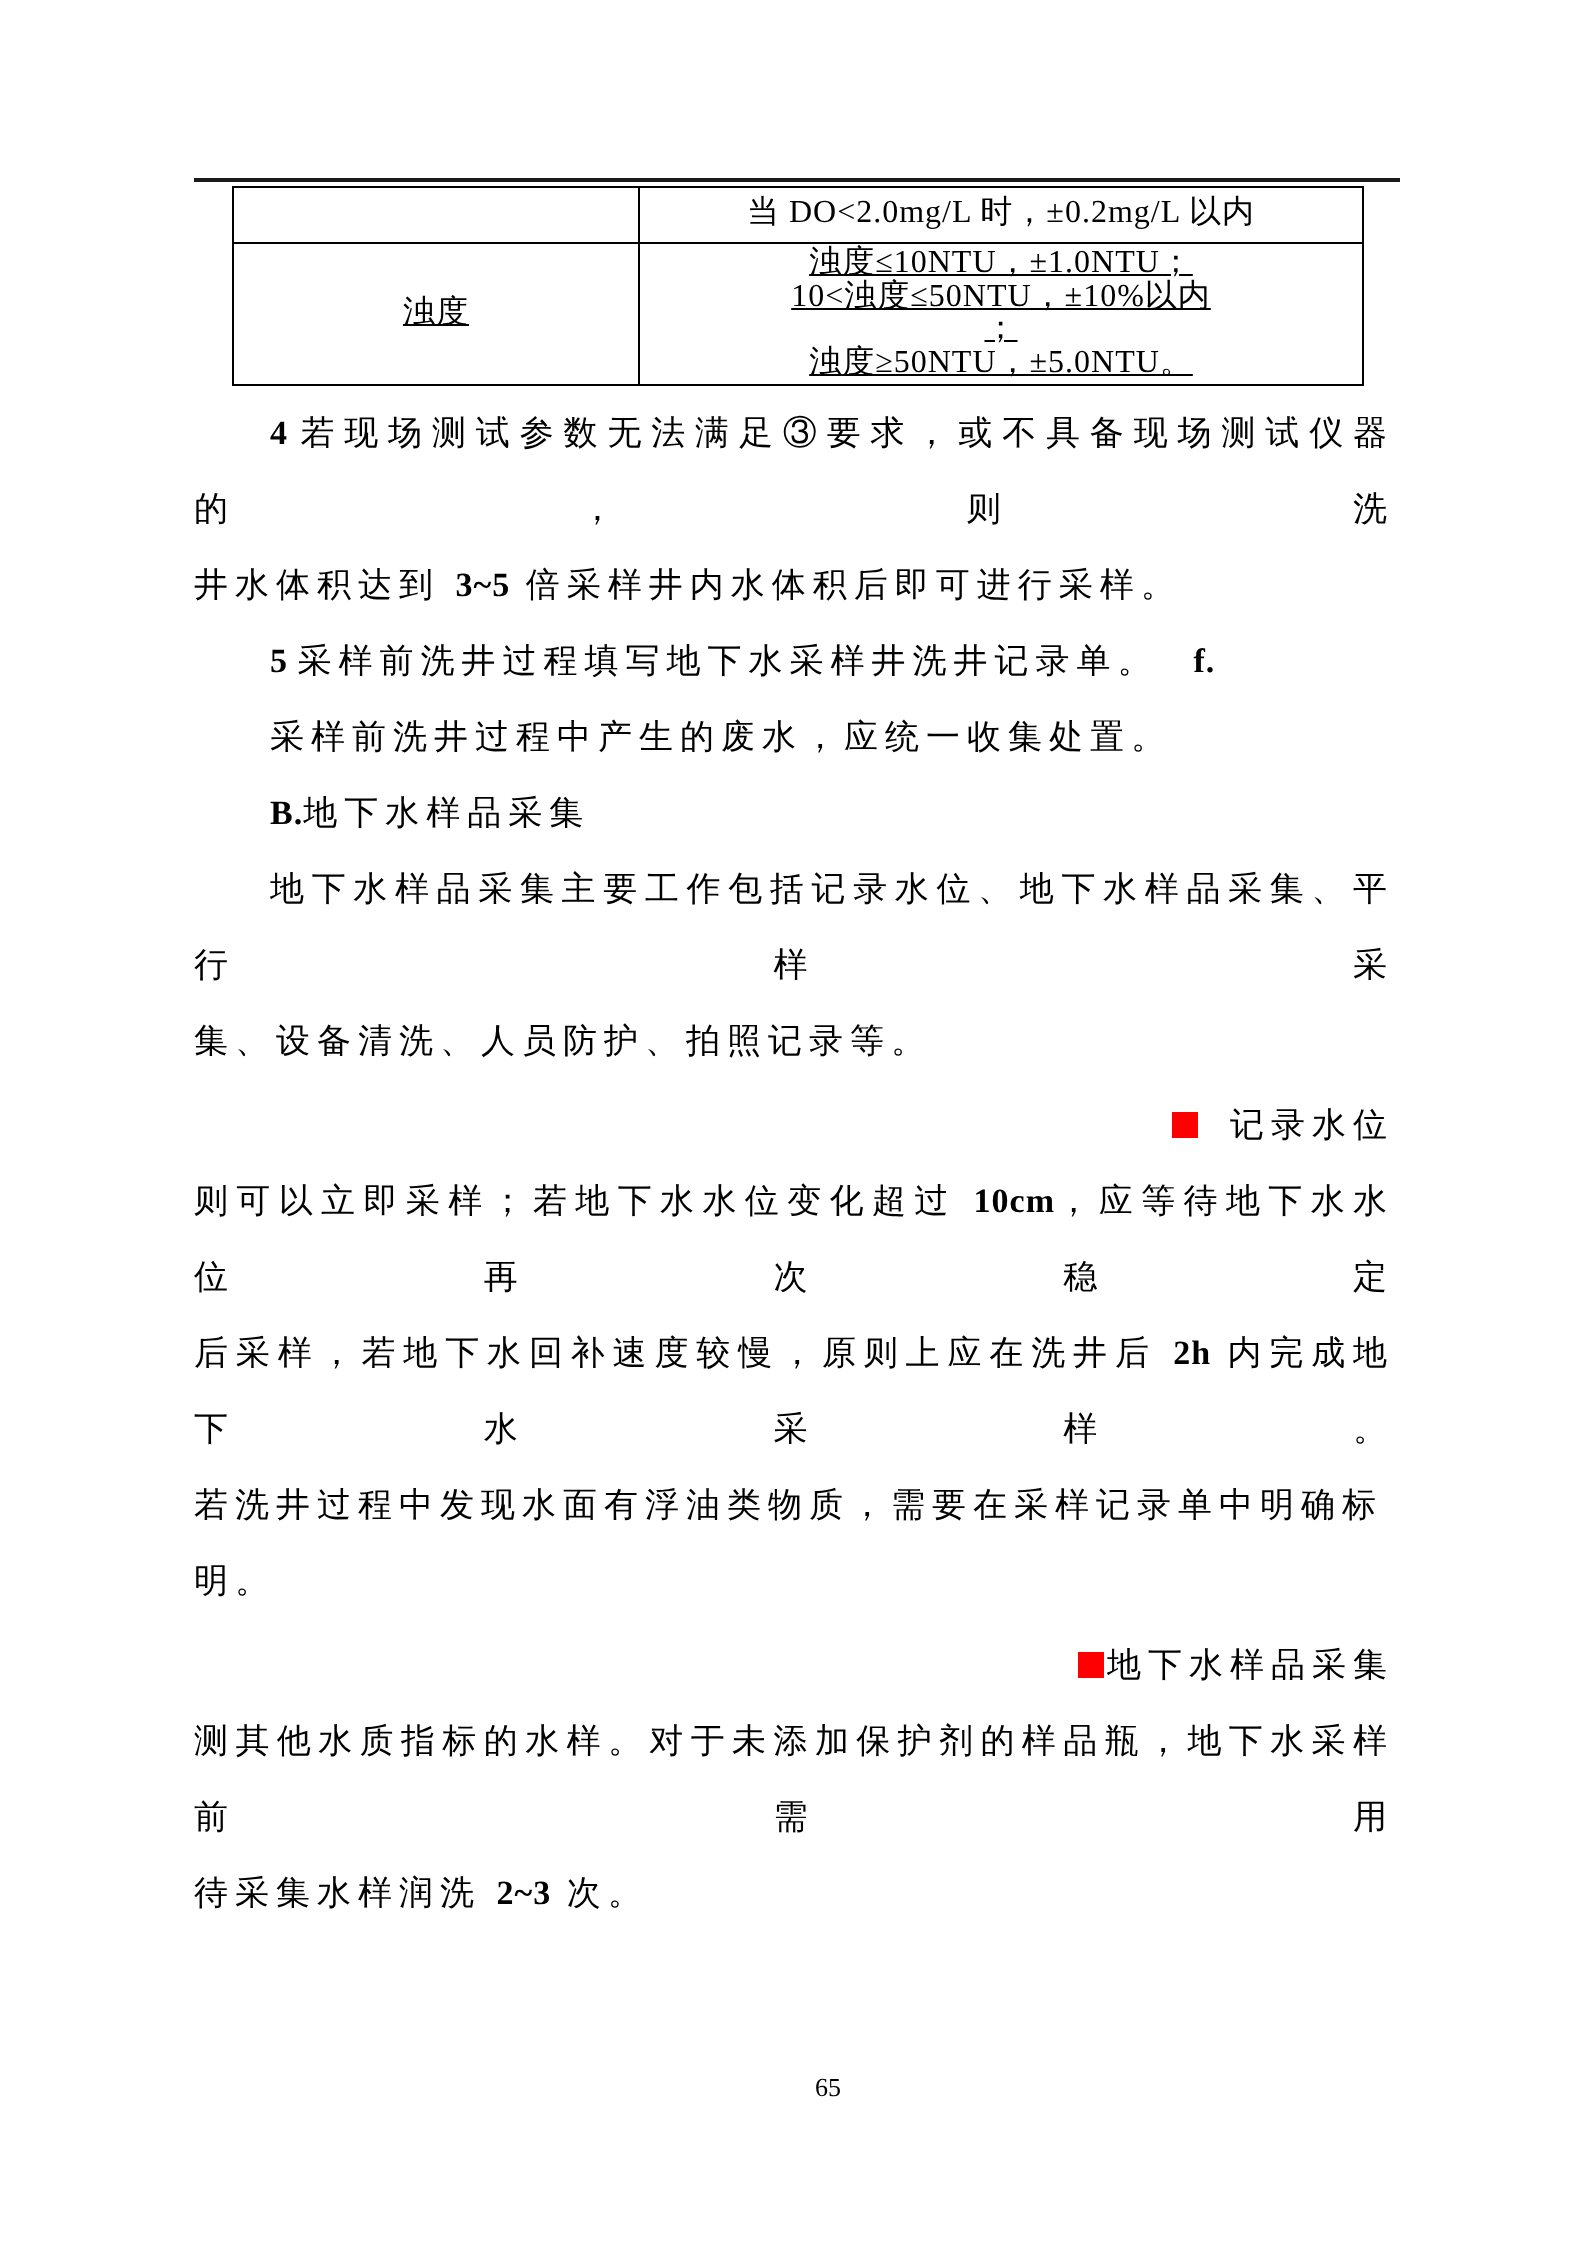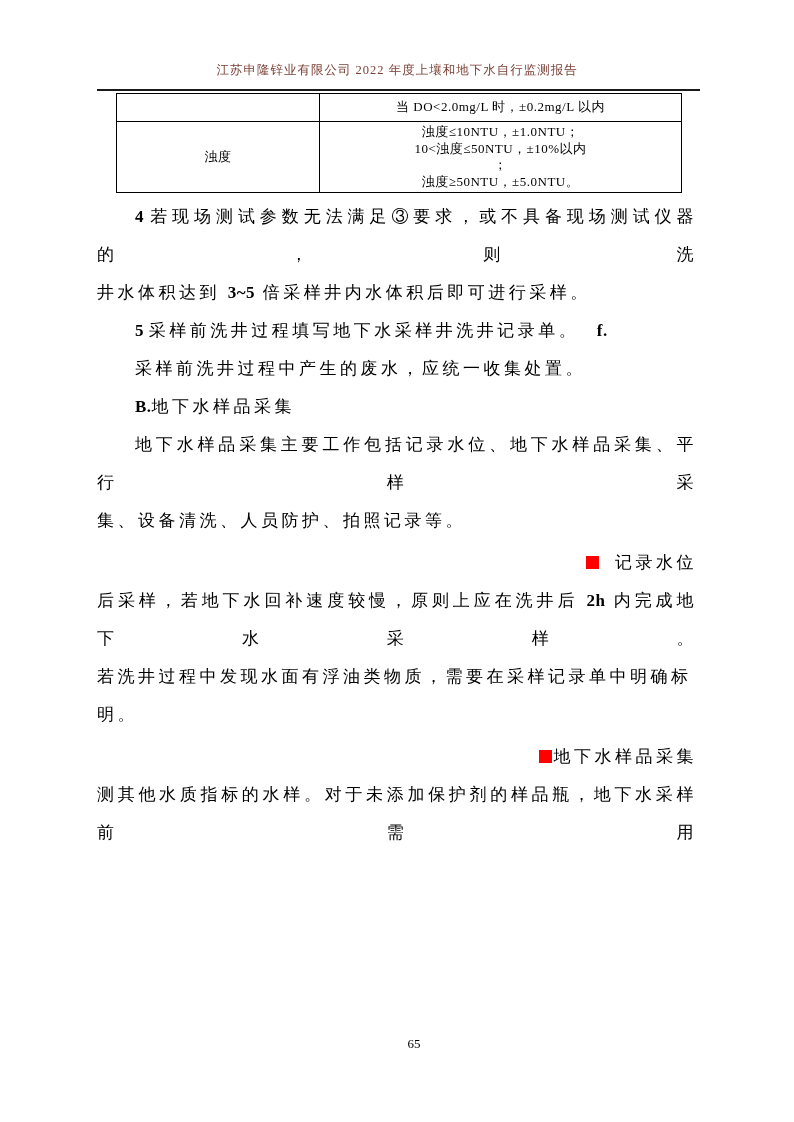--- a/index.html
+++ b/index.html
@@ -15,25 +15,25 @@
   .header-rule{
     position:absolute;top:89px;left:97px;width:603px;height:2px;background:#1a1a1a;
   }
   
   .doc-table{
     position:absolute;top:93px;left:116px;width:566px;
     border-collapse:collapse;table-layout:fixed;
   }
   .doc-table td{
     border:1px solid #000;padding:0 4px;text-align:center;vertical-align:middle;
-    font-size:13px;line-height:16.5px;letter-spacing:0.5px;
+    font-size:16px;line-height:16.5px;letter-spacing:0.5px;
   }
   .doc-table .c1{width:194px;}
   .doc-table .r1 td{height:27px;}
-  .doc-table .r2 td{height:70px;}
+  .doc-table .r2 td{height:70px;text-decoration:underline;}
   
   .body-text{position:absolute;top:198px;left:97px;width:600px;}
   .ln{line-height:38px;font-size:17px;letter-spacing:3.5px;}
   .ln .lat{font-weight:700;letter-spacing:0.5px;}
   .ind{text-indent:38px;}
   .jf{text-align:justify;text-align-last:justify;}
   .bl{margin-top:4px;text-align:right;}
   .bl.sp{padding-left:38px;}
   .bl.tight{padding-left:30px;}
   .bullet{
@@ -45,21 +45,20 @@
   
   .footer{
     position:absolute;top:1036px;left:0;right:0;text-align:center;font-size:13px;padding-left:34px;
   }
 </style>
 </head>
 <body>
 
 <div class="page">
 
-  <div class="header-title">江苏申隆锌业有限公司 2022 年度上壤和地下水自行监测报告</div>
   <div class="header-rule"></div>
 
   <table class="doc-table">
     <tbody>
       <tr class="r1">
         <td class="c1"></td>
         <td class="c2">
           <div>当 DO&lt;2.0mg/L 时，±0.2mg/L 以内</div>
         </td>
       </tr>
@@ -81,26 +80,28 @@
     <div class="ln ind"><span class="lat">5 </span><span>采样前洗井过程填写地下水采样井洗井记录单。</span><span class="lat"> f.</span></div>
     <div class="ln ind"><span>采样前洗井过程中产生的废水，应统一收集处置。</span></div>
     <div class="ln ind"><span class="lat">B.</span><span>地下水样品采集</span></div>
     <div class="ln ind jf"><span>地下水样品采集主要工作包括记录水位、地下水样品采集、平行样采</span></div>
     <div class="ln"><span>集、设备清洗、人员防护、拍照记录等。</span></div>
 
     <div class="ln bl sp">
       <span class="bullet"></span><span>记录水位</span>
     </div>
 
+    <div class="ln jf"><span>则可以立即采样；若地下水水位变化超过 </span><span class="lat">10cm</span><span>，应等待地下水水位再次稳定</span></div>
     <div class="ln jf"><span>后采样，若地下水回补速度较慢，原则上应在洗井后 </span><span class="lat">2h</span><span> 内完成地下水采样。</span></div>
     <div class="ln"><span>若洗井过程中发现水面有浮油类物质，需要在采样记录单中明确标明。</span></div>
 
     <div class="ln bl tight">
       <span class="bullet"></span><span>地下水样品采集</span>
     </div>
 
     <div class="ln jf"><span>测其他水质指标的水样。对于未添加保护剂的样品瓶，地下水采样前需用</span></div>
+    <div class="ln"><span>待采集水样润洗 </span><span class="lat">2~3</span><span> 次。</span></div>
 
   </div>
 
   <div class="footer">65</div>
 
 </div>
 
 </body></html>

